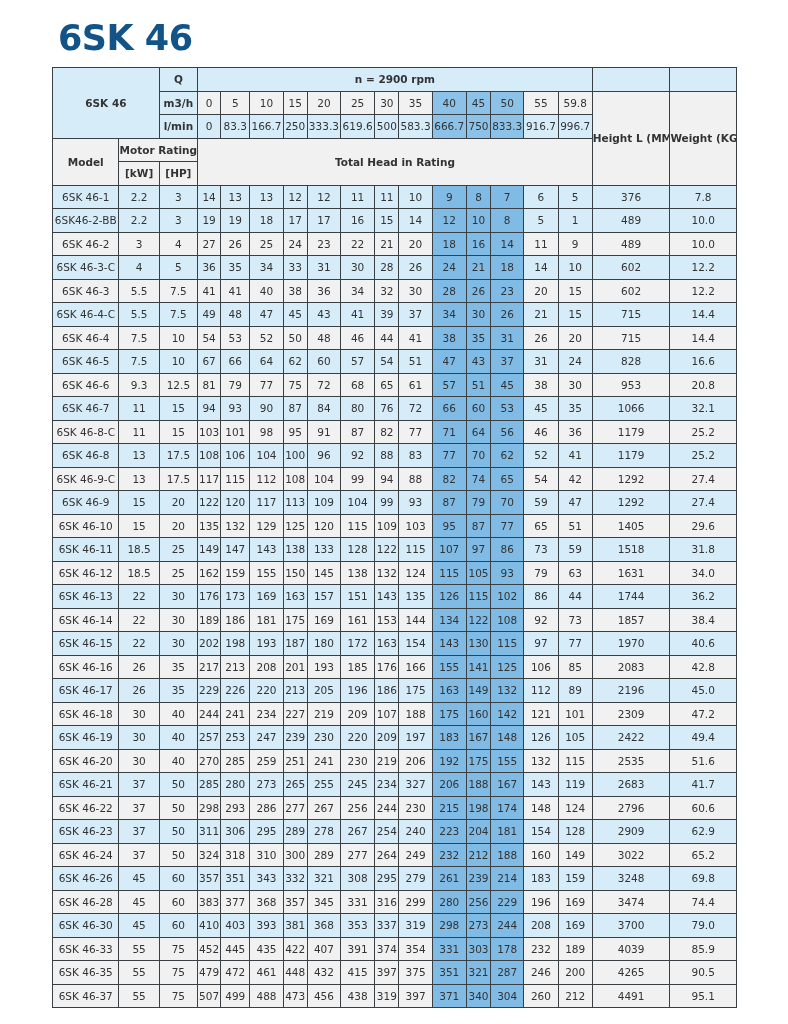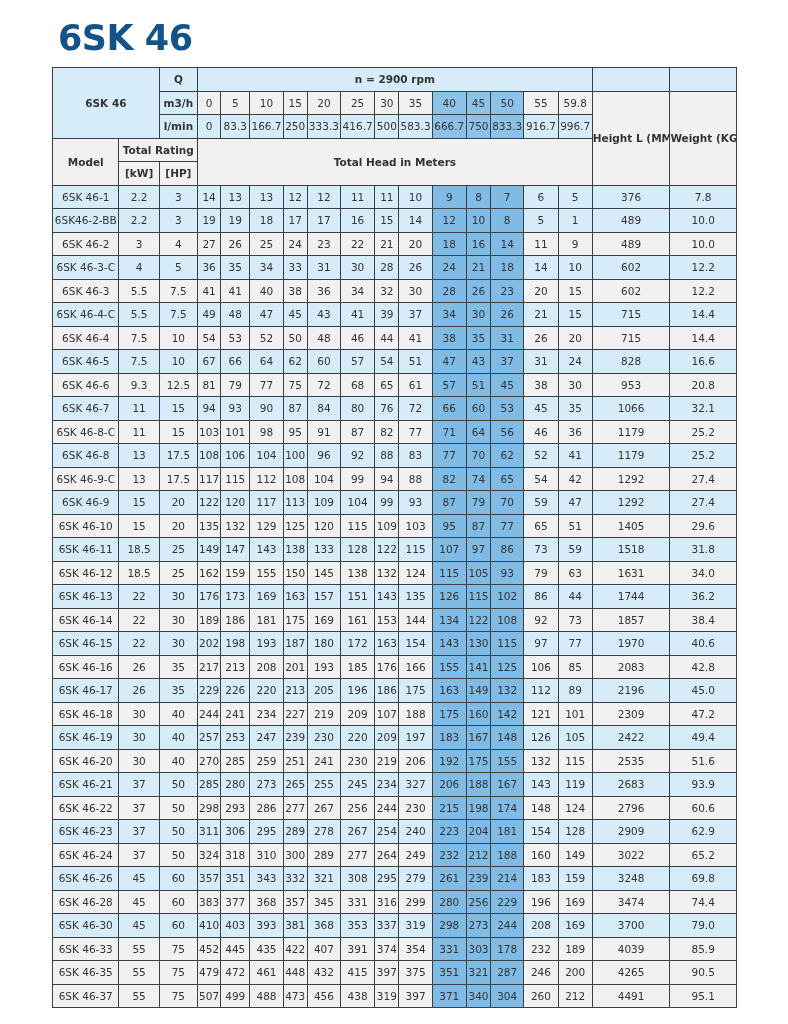--- a/index.html
+++ b/index.html
@@ -67,33 +67,33 @@
       <th class="hdr-gray bold" rowspan="4">Height L (MM)</th>
       <th class="hdr-gray bold" rowspan="4">Weight (KG)</th>
     </tr>
     <tr id="lmin-row">
       <th class="hdr-blue bold">l/min</th>
       <th class="hdr-blue">0</th>
       <th class="hdr-blue">83.3</th>
       <th class="hdr-blue">166.7</th>
       <th class="hdr-blue">250</th>
       <th class="hdr-blue">333.3</th>
-      <th class="hdr-blue">416.7</th>
+      <th class="hdr-blue">619.6</th>
       <th class="hdr-blue">500</th>
       <th class="hdr-blue">583.3</th>
       <th class="hdr-dark">666.7</th>
       <th class="hdr-dark">750</th>
       <th class="hdr-dark">833.3</th>
       <th class="hdr-blue">916.7</th>
       <th class="hdr-blue">996.7</th>
     </tr>
     <tr>
       <th class="hdr-gray bold" rowspan="2">Model</th>
-      <th class="hdr-gray bold" colspan="2">Total Rating</th>
-      <th class="hdr-gray bold" colspan="13" rowspan="2">Total Head in Meters</th>
+      <th class="hdr-gray bold" colspan="2">Motor Rating</th>
+      <th class="hdr-gray bold" colspan="13" rowspan="2">Total Head in Rating</th>
     </tr>
     <tr>
       <th class="hdr-gray bold">[kW]</th>
       <th class="hdr-gray bold">[HP]</th>
     </tr>
   </thead>
   <tbody id="tbody">
       <tr class="row-blue">
         <td>6SK 46-1</td>
         <td>2.2</td>
@@ -605,21 +605,21 @@
         <td>255</td>
         <td>245</td>
         <td>234</td>
         <td>327</td>
         <td class="hi">206</td>
         <td class="hi">188</td>
         <td class="hi">167</td>
         <td>143</td>
         <td>119</td>
         <td>2683</td>
-        <td>93.9</td>
+        <td>41.7</td>
       </tr>
       <tr class="row-gray">
         <td>6SK 46-22</td>
         <td>37</td>
         <td>50</td>
         <td>298</td>
         <td>293</td>
         <td>286</td>
         <td>277</td>
         <td>267</td>

